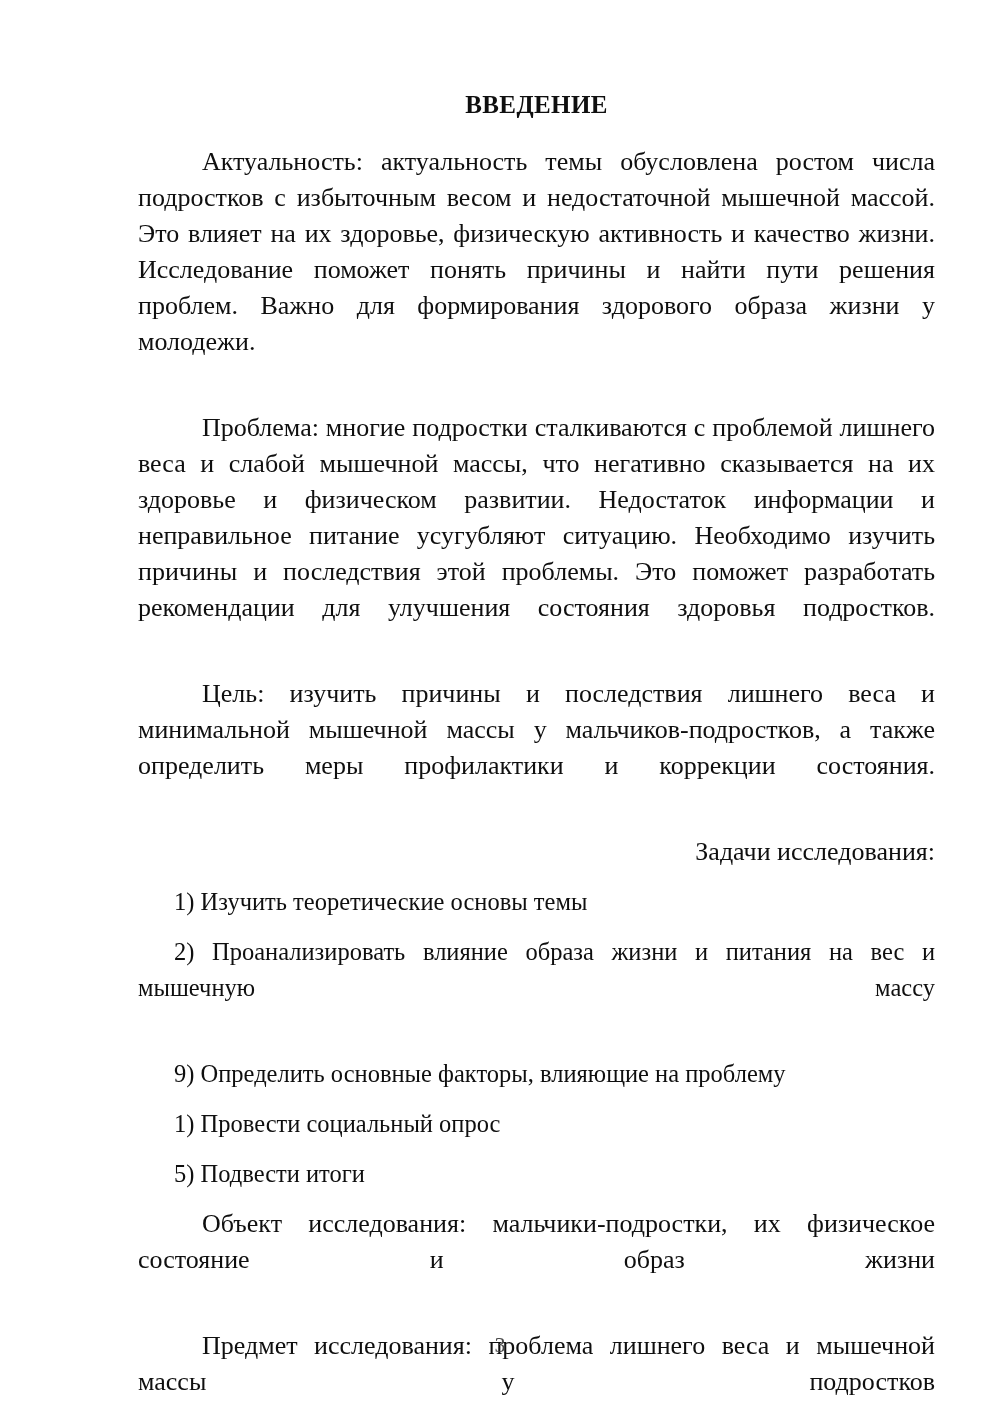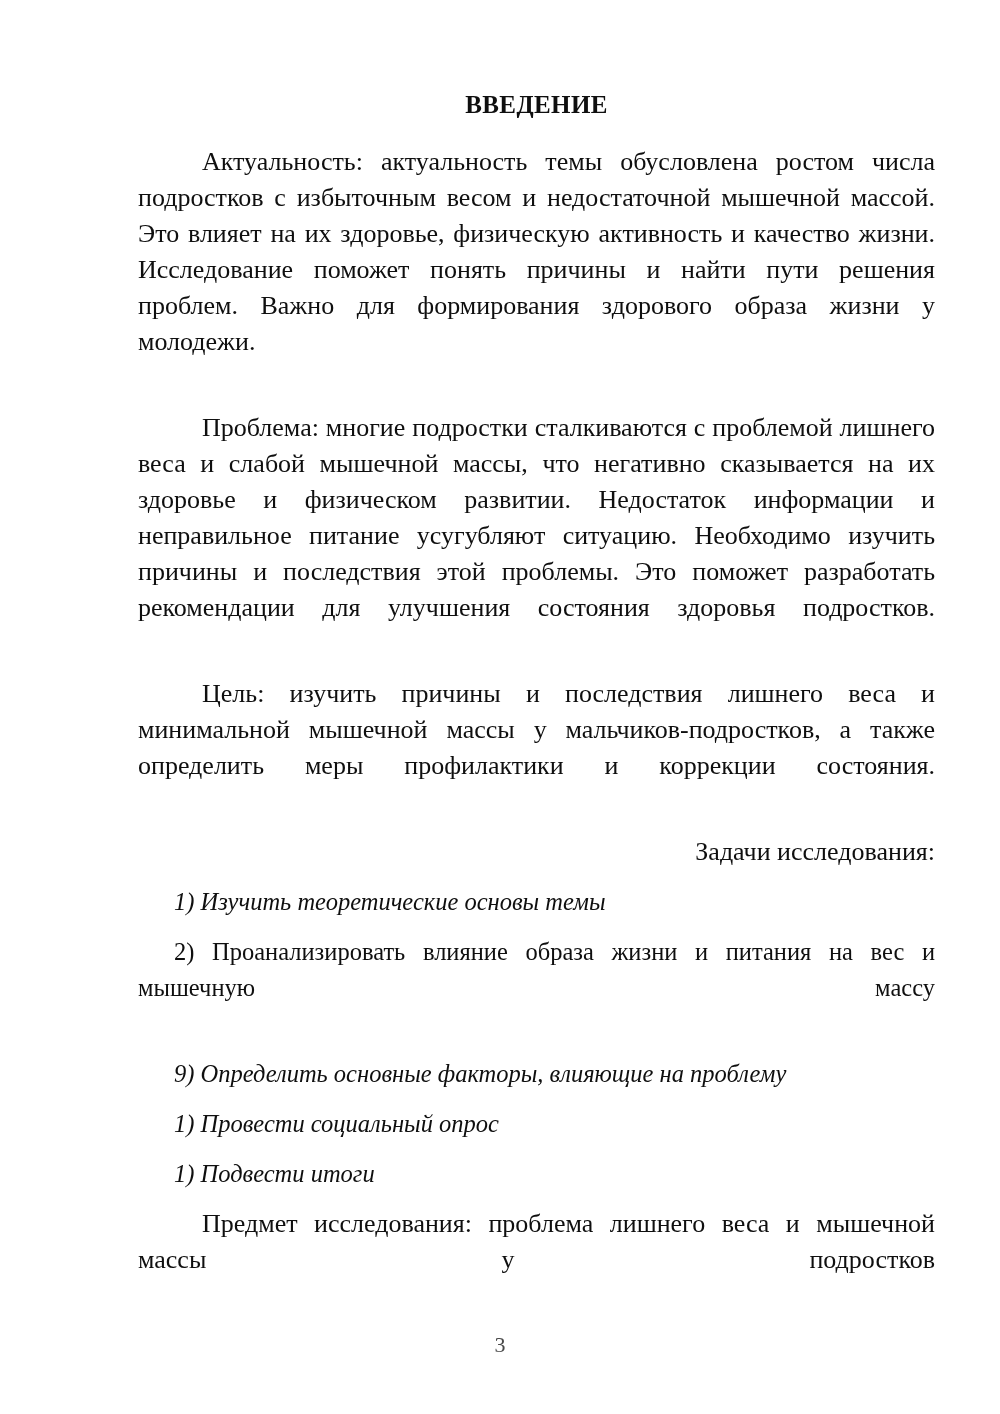--- a/index.html
+++ b/index.html
@@ -69,21 +69,20 @@
   }
 
   .list-item::after {
     content: "";
     display: inline-block;
     width: 100%;
   }
 
   .list-item.no-justify {
     text-align: left;
-    font-style: italic;
   }
 
   .list-item.no-justify::after {
     content: none;
   }
 
   .para.no-justify {
     text-align: right;
   }
 
@@ -121,22 +120,23 @@
     <p class="para no-justify">Задачи исследования:</p>
 
     <p class="list-item no-justify">1) Изучить теоретические основы темы</p>
 
     <p class="list-item">2) Проанализировать влияние образа жизни и питания на вес и мышечную массу</p>
 
     <p class="list-item no-justify">9) Определить основные факторы, влияющие на проблему</p>
 
     <p class="list-item no-justify">1) Провести социальный опрос</p>
 
-    <p class="list-item no-justify">1) Подвести итоги</p>
+    <p class="list-item no-justify">5) Подвести итоги</p>
 
+    <p class="para">Объект исследования: мальчики-подростки, их физическое состояние и образ жизни</p>
 
     <p class="para">Предмет исследования: проблема лишнего веса и мышечной массы у подростков</p>
 
   </div>
 
   <div class="page-number">3</div>
 
 </div>
 
 </body></html>

